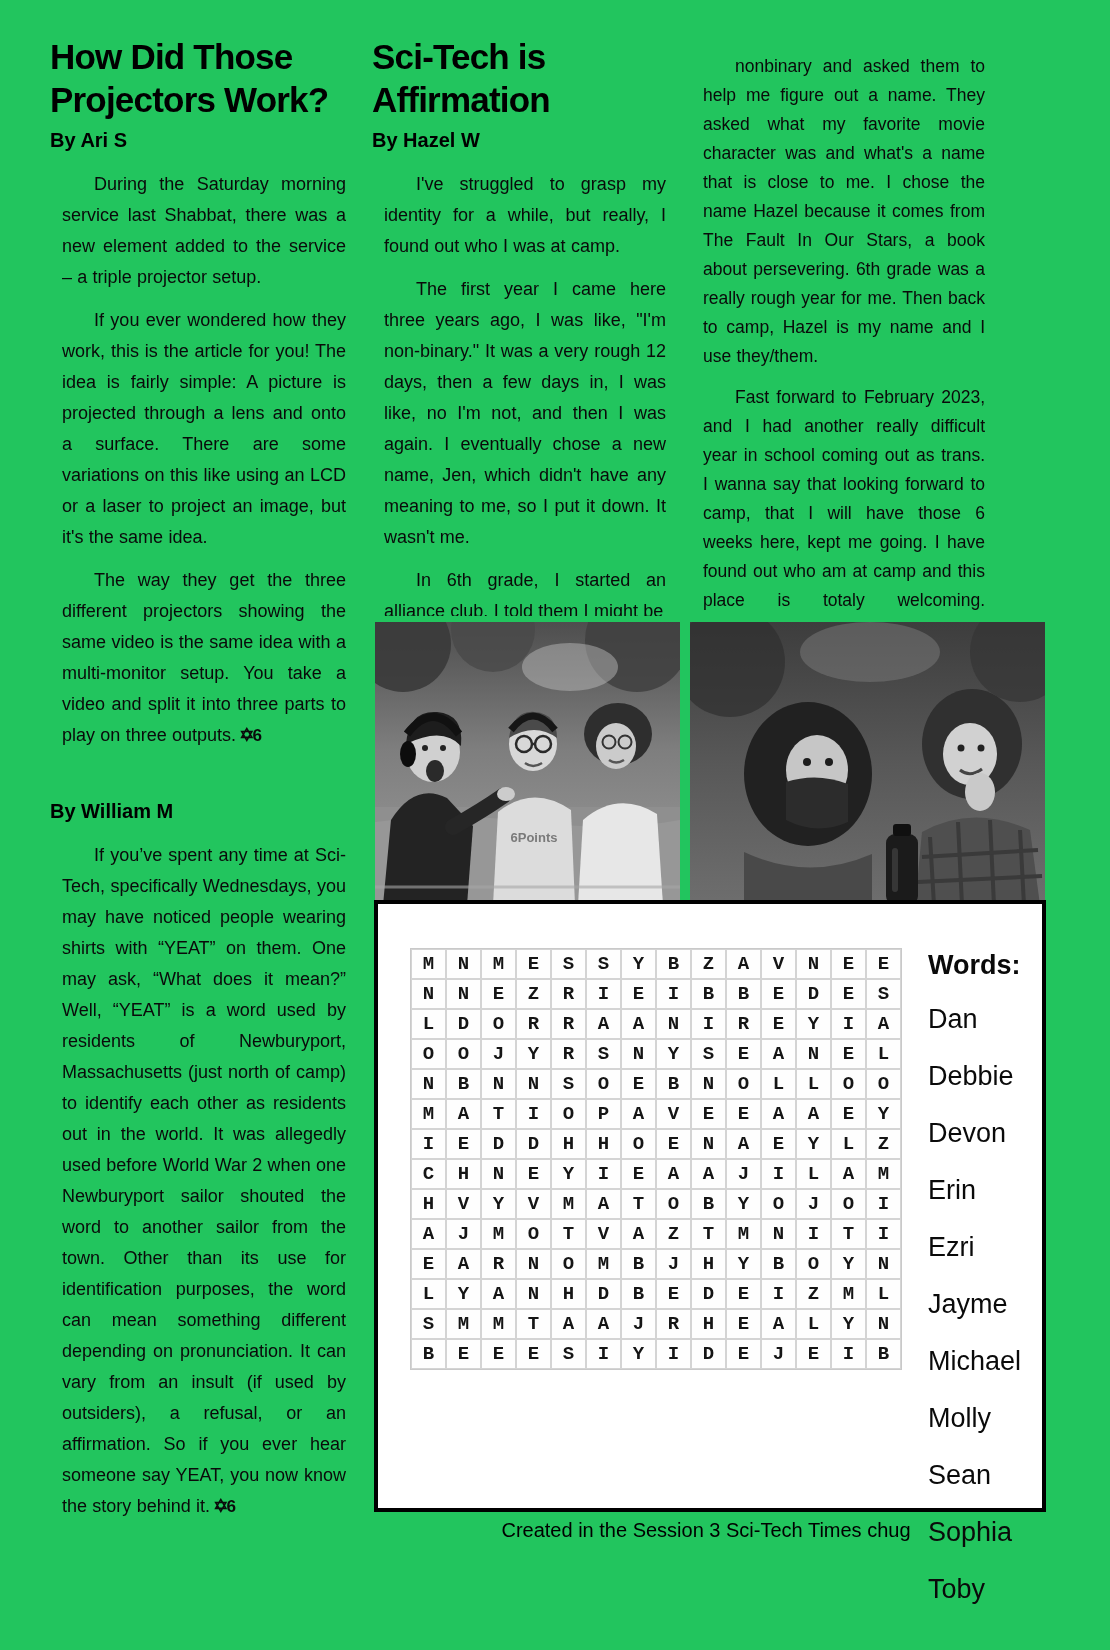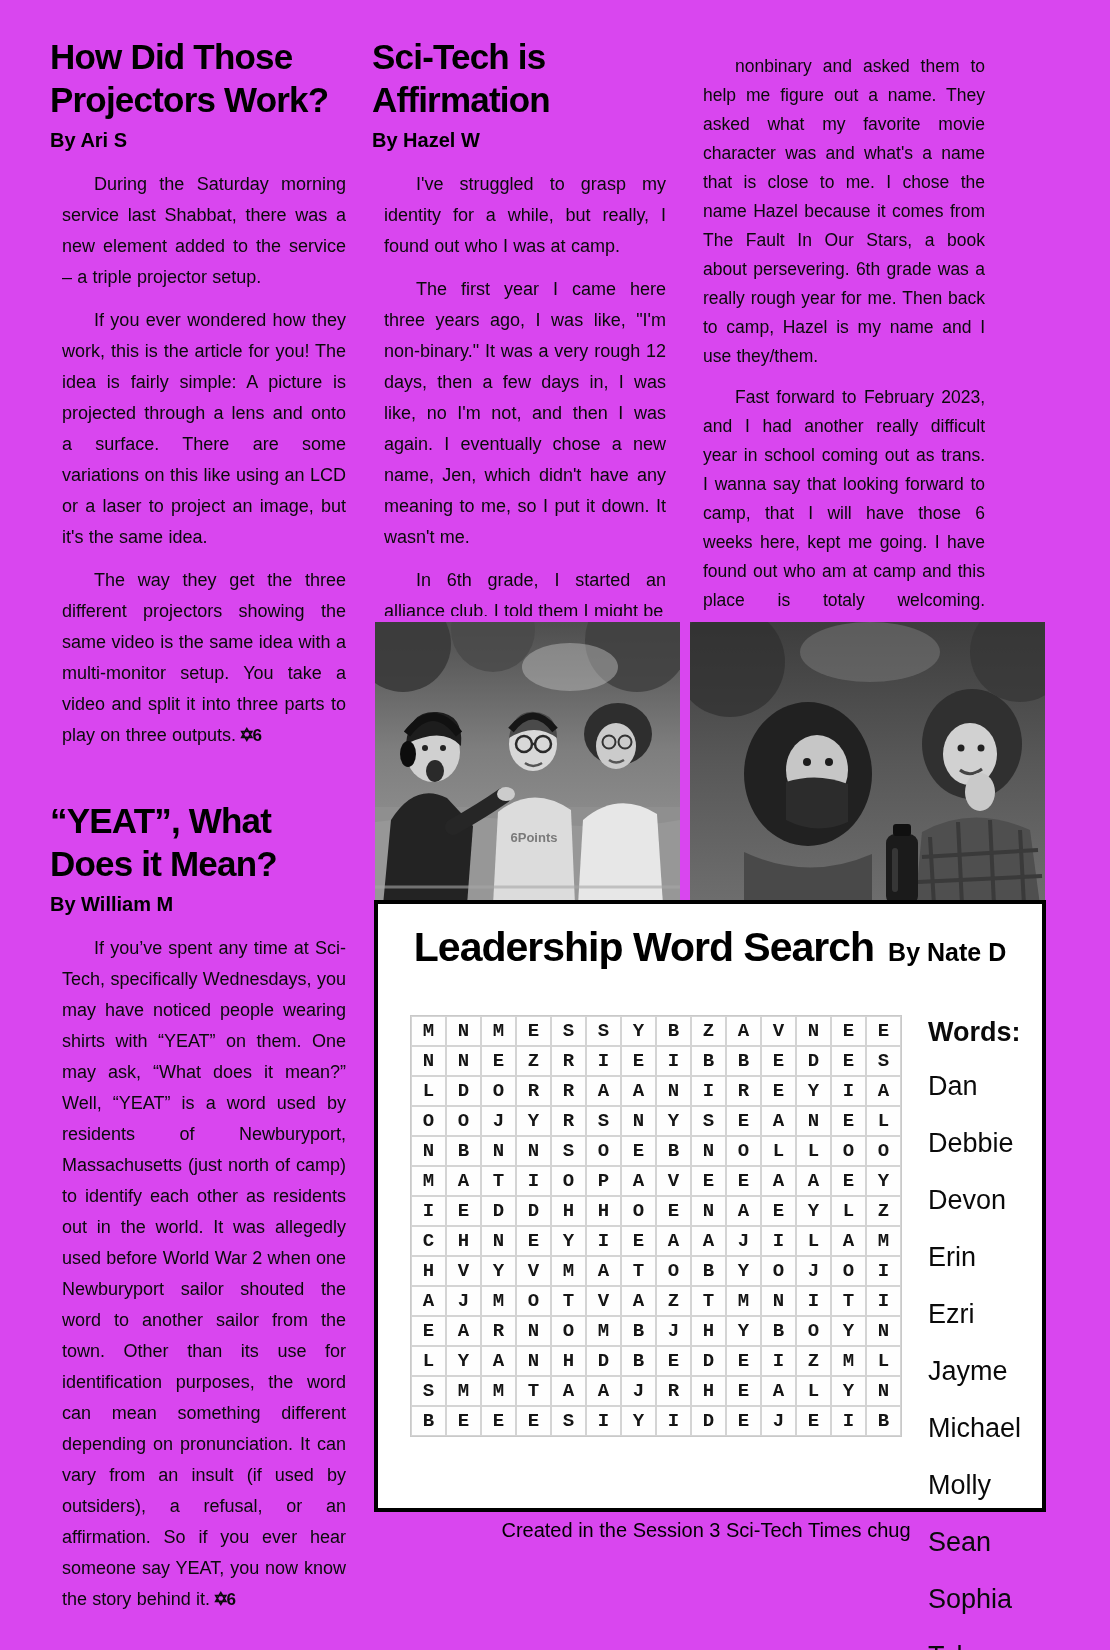--- a/index.html
+++ b/index.html
@@ -1,17 +1,17 @@
 <!DOCTYPE html>
 <html><head>
 <meta charset="utf-8">
 <style>
   html,body { margin:0; padding:0; background:#e8e8e8; }
   .page {
-    position:relative; width:1110px; height:1650px; background:#d946ef;
+    position:relative; width:1110px; height:1650px; background:#22c55e;
     font-family:"Liberation Sans", sans-serif; color:#0a0a0a;
     margin:0 auto; overflow:hidden;
   }
   .col { position:absolute; }
   .headline {
     font-size:35px; font-weight:bold; line-height:1.22; letter-spacing:-0.8px;
     margin:0 0 8px 0; color:#000;
   }
   .byline { font-size:20px; font-weight:bold; margin:0 0 17px 0; color:#000; }
   .body-p {
@@ -61,21 +61,20 @@
     <h1 class="headline">How Did Those Projectors Work?</h1>
     <div class="byline">By Ari S</div>
     <div class="article-body">
         <p class="body-p">During the Saturday morning service last Shabbat, there was a new element added to the service – a triple projector setup.</p>
         <p class="body-p">If you ever wondered how they work, this is the article for you! The idea is fairly simple: A picture is projected through a lens and onto a surface. There are some variations on this like using an LCD or a laser to project an image, but it's the same idea.</p>
         <p class="body-p">The way they get the three different projectors showing the same video is the same idea with a multi-monitor setup. You take a video and split it into three parts to play on three outputs.<span class="endmark">&nbsp;✡<span class="em-num">6</span></span></p>
       </div>
   </section>
 
   <section class="col" style="left:50px; top:800px; width:308px; height:820px; overflow:hidden;">
-    <h1 class="headline">“YEAT”, What Does it Mean?</h1>
     <div class="byline">By William M</div>
     <div class="article-body">
         <p class="body-p">If you’ve spent any time at Sci-Tech, specifically Wednesdays, you may have noticed people wearing shirts with “YEAT” on them. One may ask, “What does it mean?” Well, “YEAT” is a word used by residents of Newburyport, Massachusetts (just north of camp) to identify each other as residents out in the world. It was allegedly used before World War 2 when one Newburyport sailor shouted the word to another sailor from the town. Other than its use for identification purposes, the word can mean something different depending on pronunciation. It can vary from an insult (if used by outsiders), a refusal, or an affirmation. So if you ever hear someone say YEAT, you now know the story behind it.<span class="endmark">&nbsp;✡<span class="em-num">6</span></span></p>
       </div>
   </section>
 
   <section class="col" style="left:372px; top:36px; width:306px; height:580px; overflow:hidden;">
     <h1 class="headline">Sci-Tech is Affirmation</h1>
     <div class="byline">By Hazel W</div>
     <div class="article-body">
@@ -172,24 +171,20 @@
         <path d="M232,235 L348,228 M228,260 L352,254" stroke="#3a3a3a" stroke-width="4"></path>
 
         <rect x="196" y="212" width="32" height="71" rx="9" fill="#1b1b1b"></rect>
         <rect x="203" y="202" width="18" height="12" rx="3" fill="#101010"></rect>
         <rect x="202" y="226" width="6" height="44" rx="3" fill="#3d3d3d" opacity="0.8"></rect>
       </svg>
     </div>
   </div>
 
   <section class="ws-box">
-    <div class="ws-title-row">
-      <span class="ws-title">Leadership Word Search</span>
-      <span class="ws-byline">By Nate D</span>
-    </div>
     <div class="ws-content">
       <div class="ws-grid">
           <div class="ws-cell">M</div>
           <div class="ws-cell">N</div>
           <div class="ws-cell">M</div>
           <div class="ws-cell">E</div>
           <div class="ws-cell">S</div>
           <div class="ws-cell">S</div>
           <div class="ws-cell">Y</div>
           <div class="ws-cell">B</div>

